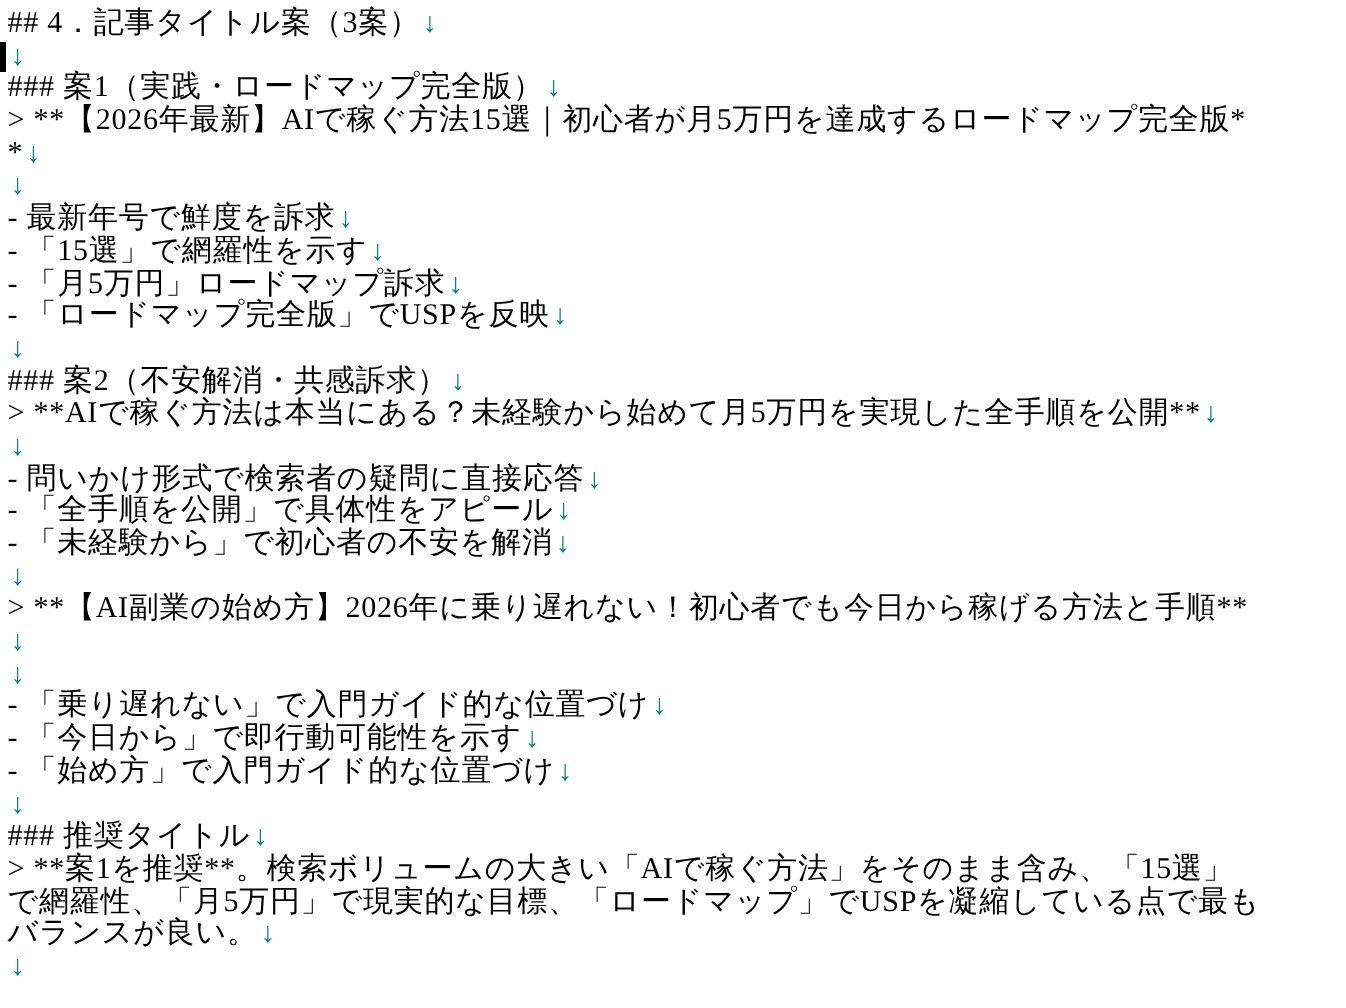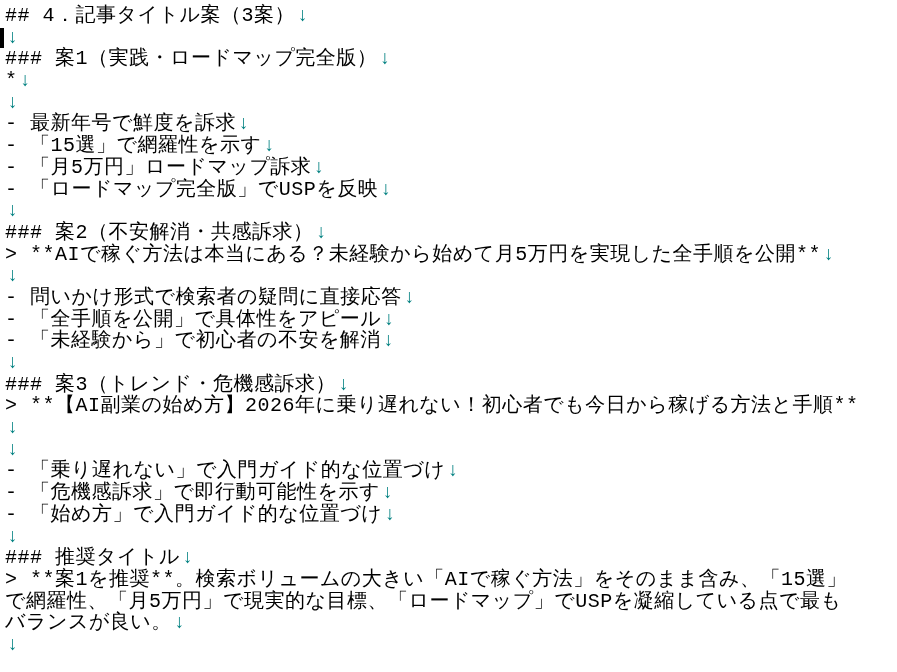--- a/index.html
+++ b/index.html
@@ -7,21 +7,21 @@
     padding: 0;
     width: 897px;
     height: 672px;
     overflow: hidden;
   }
   .editor {
     width: 897px;
     height: 660px;
     box-sizing: border-box;
     padding: 5px 0 0 5px;
-    font-family: Liberation Mono, monospace;
+    font-family: Liberation Serif, serif;
     font-size: 20px;
     overflow: hidden;
     cursor: text;
   }
   .lines { width: 100%; }
   .row {
     position: relative;
     height: 21.7px;
     line-height: 21.7px;
     white-space: pre;
@@ -44,40 +44,40 @@
   }
 </style>
 </head>
 <body>
 
 <div class="editor" style="background: rgb(255, 255, 255); color: rgb(0, 0, 0);">
   <div class="lines">
       <div class="row"><span class="txt">## 4．記事タイトル案（3案）</span><span class="eol">↓</span></div>
       <div class="row"><span class="cursor"></span><span class="txt"></span><span class="eol">↓</span></div>
       <div class="row"><span class="txt">### 案1（実践・ロードマップ完全版）</span><span class="eol">↓</span></div>
+      <div class="row"><span class="txt">&gt; **【2026年最新】AIで稼ぐ方法15選｜初心者が月5万円を達成するロードマップ完全版*</span></div>
       <div class="row"><span class="txt">*</span><span class="eol">↓</span></div>
       <div class="row"><span class="txt"></span><span class="eol">↓</span></div>
       <div class="row"><span class="txt">- 最新年号で鮮度を訴求</span><span class="eol">↓</span></div>
       <div class="row"><span class="txt">- 「15選」で網羅性を示す</span><span class="eol">↓</span></div>
       <div class="row"><span class="txt">- 「月5万円」ロードマップ訴求</span><span class="eol">↓</span></div>
       <div class="row"><span class="txt">- 「ロードマップ完全版」でUSPを反映</span><span class="eol">↓</span></div>
       <div class="row"><span class="txt"></span><span class="eol">↓</span></div>
       <div class="row"><span class="txt">### 案2（不安解消・共感訴求）</span><span class="eol">↓</span></div>
       <div class="row"><span class="txt">&gt; **AIで稼ぐ方法は本当にある？未経験から始めて月5万円を実現した全手順を公開**</span><span class="eol">↓</span></div>
       <div class="row"><span class="txt"></span><span class="eol">↓</span></div>
       <div class="row"><span class="txt">- 問いかけ形式で検索者の疑問に直接応答</span><span class="eol">↓</span></div>
       <div class="row"><span class="txt">- 「全手順を公開」で具体性をアピール</span><span class="eol">↓</span></div>
       <div class="row"><span class="txt">- 「未経験から」で初心者の不安を解消</span><span class="eol">↓</span></div>
       <div class="row"><span class="txt"></span><span class="eol">↓</span></div>
-      <div class="row"><span class="txt">### 案3（トレンド・危機感訴求）</span><span class="eol">↓</span></div>
       <div class="row"><span class="txt">&gt; **【AI副業の始め方】2026年に乗り遅れない！初心者でも今日から稼げる方法と手順**</span></div>
       <div class="row"><span class="txt"></span><span class="eol">↓</span></div>
       <div class="row"><span class="txt"></span><span class="eol">↓</span></div>
       <div class="row"><span class="txt">- 「乗り遅れない」で入門ガイド的な位置づけ</span><span class="eol">↓</span></div>
-      <div class="row"><span class="txt">- 「危機感訴求」で即行動可能性を示す</span><span class="eol">↓</span></div>
+      <div class="row"><span class="txt">- 「今日から」で即行動可能性を示す</span><span class="eol">↓</span></div>
       <div class="row"><span class="txt">- 「始め方」で入門ガイド的な位置づけ</span><span class="eol">↓</span></div>
       <div class="row"><span class="txt"></span><span class="eol">↓</span></div>
       <div class="row"><span class="txt">### 推奨タイトル</span><span class="eol">↓</span></div>
       <div class="row"><span class="txt">&gt; **案1を推奨**。検索ボリュームの大きい「AIで稼ぐ方法」をそのまま含み、「15選」</span></div>
       <div class="row"><span class="txt">で網羅性、「月5万円」で現実的な目標、「ロードマップ」でUSPを凝縮している点で最も</span></div>
       <div class="row"><span class="txt">バランスが良い。</span><span class="eol">↓</span></div>
       <div class="row"><span class="txt"></span><span class="eol">↓</span></div>
     </div>
 </div>
 

